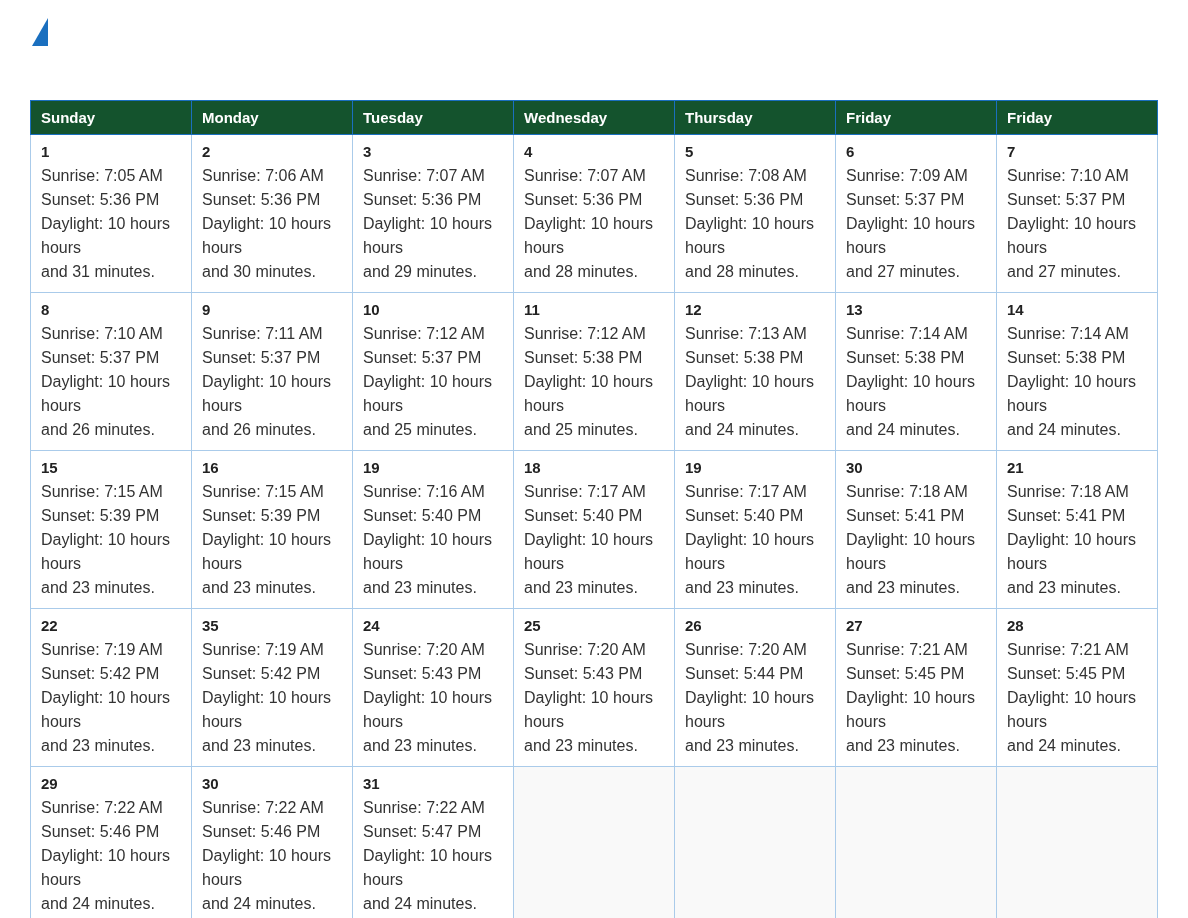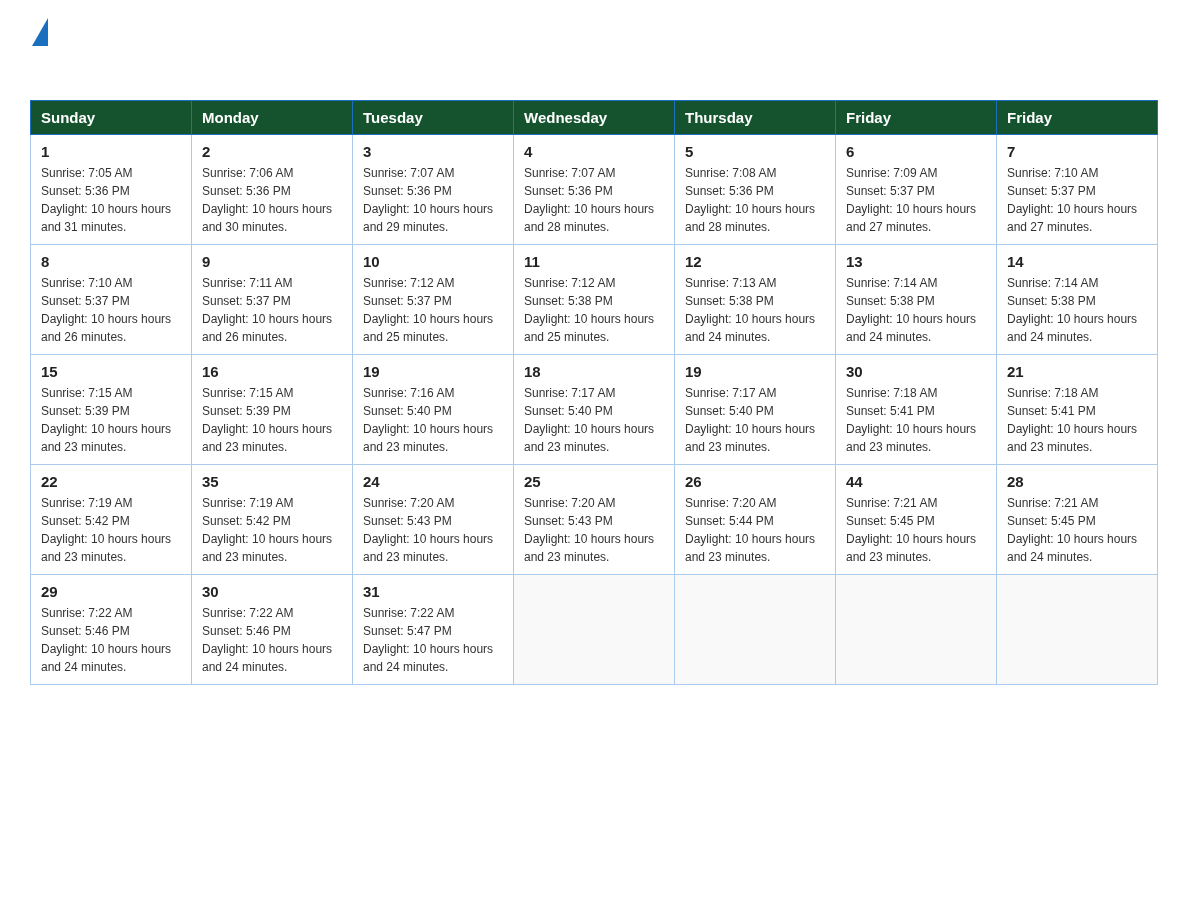--- a/index.html
+++ b/index.html
@@ -79,21 +79,21 @@
     .calendar-table tbody tr td.empty {
       background: #f9f9f9;
     }
     .day-number {
       font-size: 15px;
       font-weight: bold;
       display: block;
       margin-bottom: 4px;
     }
     .day-info {
-      font-size: 12px;
+      font-size: 16px;
       line-height: 1.5;
       color: #333;
     }
     
     .logo-triangle {
       display: inline-block;
       width: 0;
       height: 0;
       border-left: 16px solid transparent;
       border-right: 0px solid transparent;
@@ -241,21 +241,21 @@
         </td>
         <td>
           <span class="day-number">25</span>
           <div class="day-info">Sunrise: 7:20 AM<br>Sunset: 5:43 PM<br>Daylight: 10 hours hours<br>and 23 minutes.</div>
         </td>
         <td>
           <span class="day-number">26</span>
           <div class="day-info">Sunrise: 7:20 AM<br>Sunset: 5:44 PM<br>Daylight: 10 hours hours<br>and 23 minutes.</div>
         </td>
         <td>
-          <span class="day-number">44</span>
+          <span class="day-number">27</span>
           <div class="day-info">Sunrise: 7:21 AM<br>Sunset: 5:45 PM<br>Daylight: 10 hours hours<br>and 23 minutes.</div>
         </td>
         <td>
           <span class="day-number">28</span>
           <div class="day-info">Sunrise: 7:21 AM<br>Sunset: 5:45 PM<br>Daylight: 10 hours hours<br>and 24 minutes.</div>
         </td>
       </tr>
       <tr>
         <td>
           <span class="day-number">29</span>

